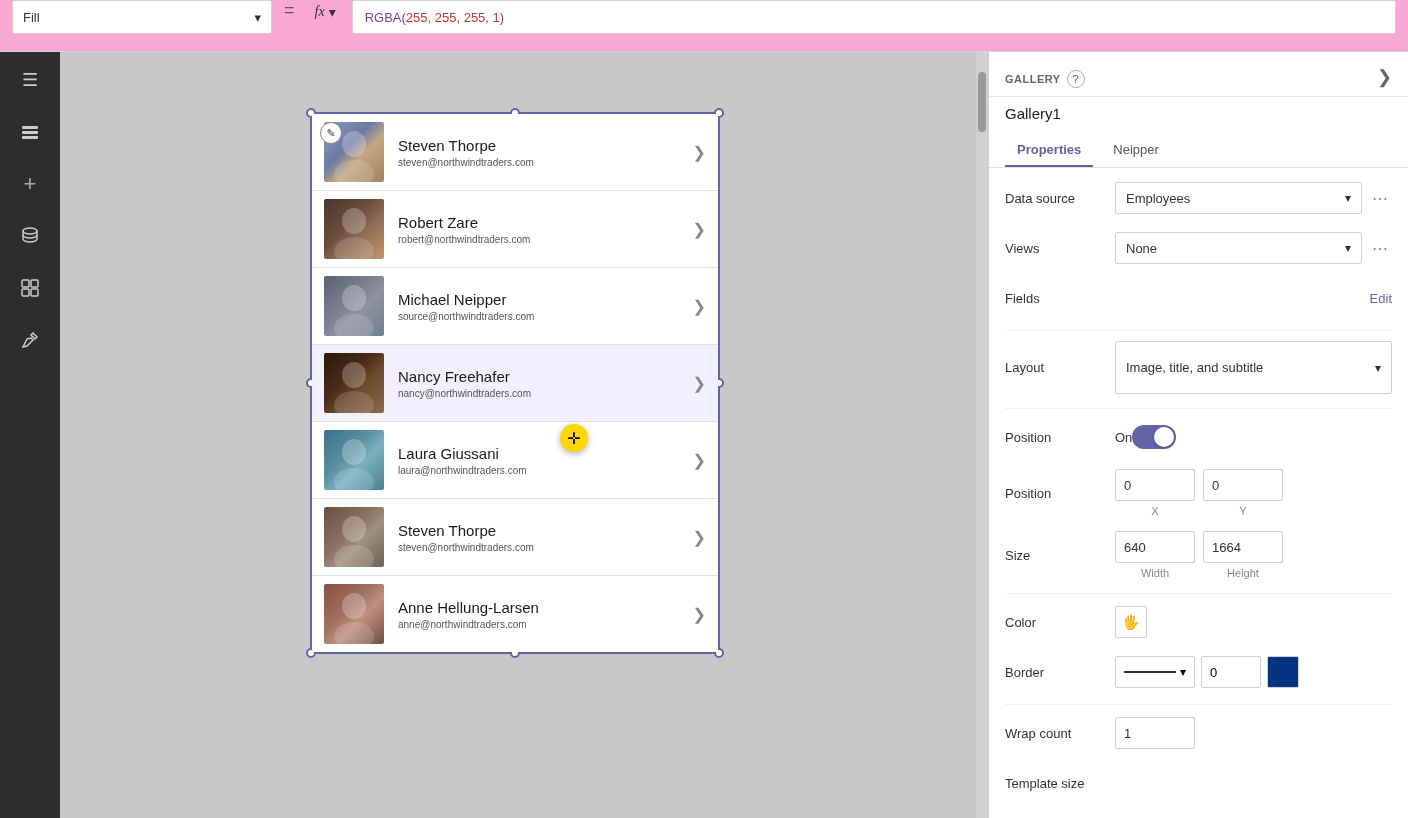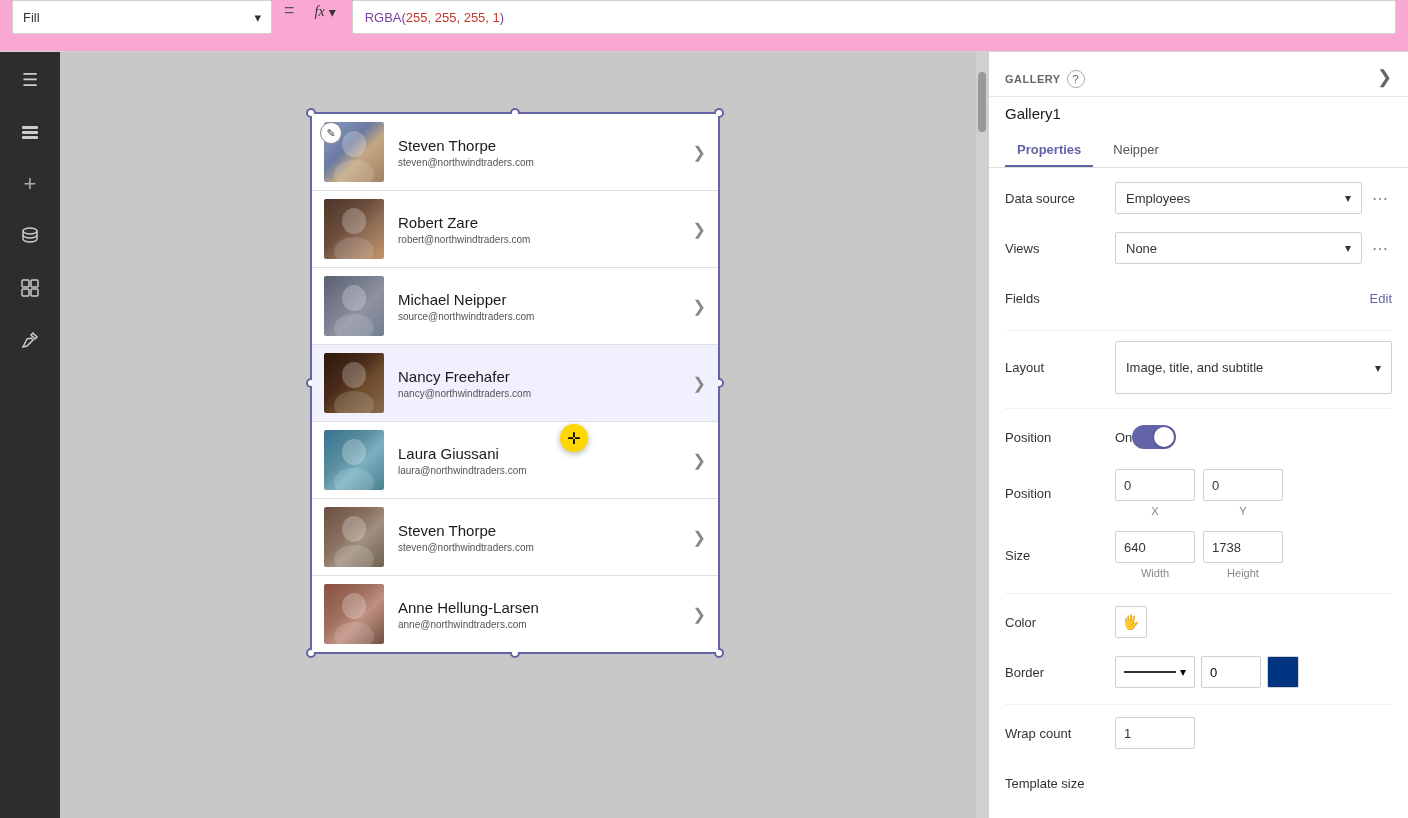--- a/index.html
+++ b/index.html
@@ -763,21 +763,21 @@
           </div>
         </div>
       </div>
 
       <div class="prop-row">
         <span class="prop-label">Size</span>
         <div class="prop-control">
           <div class="xy-row">
             <div class="xy-inputs">
               <div class="input-field small">640</div>
-              <div class="input-field small">1738</div>
+              <div class="input-field small">1664</div>
             </div>
             <div class="xy-labels">
               <span class="xy-label">Width</span>
               <span class="xy-label">Height</span>
             </div>
           </div>
         </div>
       </div>
 
       <hr class="prop-divider">

